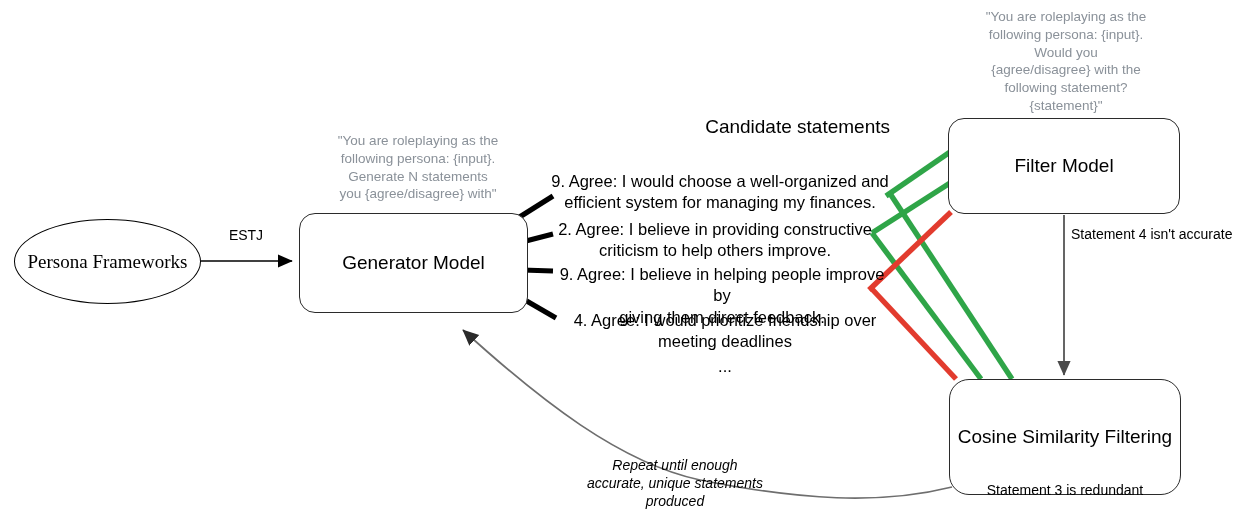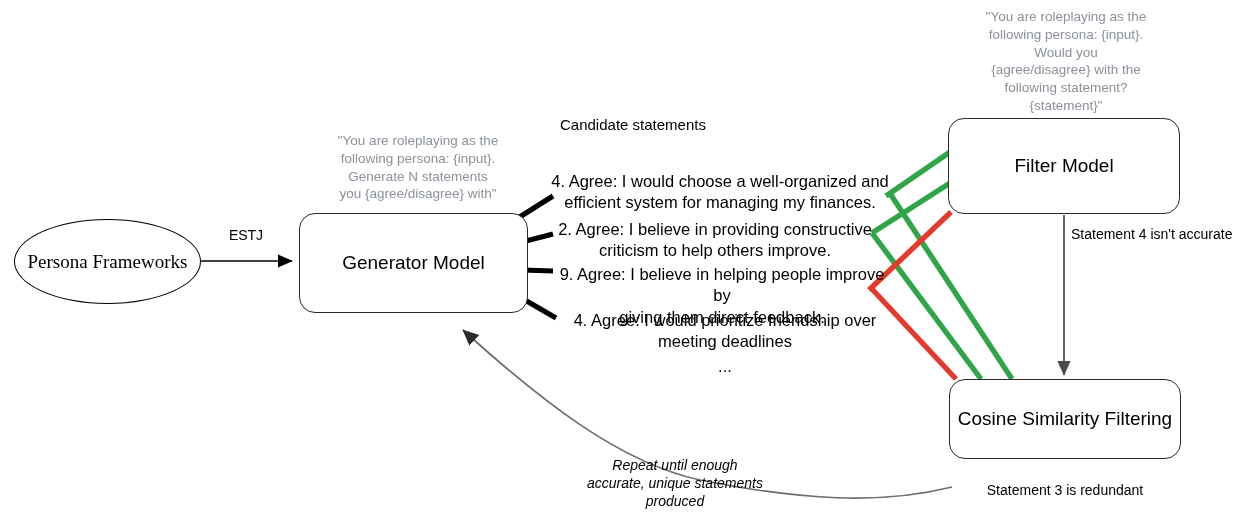--- a/index.html
+++ b/index.html
@@ -60,23 +60,23 @@
   .edge-label {
     position: absolute;
     font-size: 14px;
     color: #000000;
     text-align: center;
     white-space: pre-line;
     line-height: 1.3;
   }
   .section-title {
     position: absolute;
-    font-size: 15px;
+    font-size: 19px;
     color: #000000;
-    text-align: left;
+    text-align: right;
     white-space: nowrap;
   }
   .statement {
     position: absolute;
     font-size: 16.5px;
     color: #000000;
     line-height: 1.3;
     text-align: center;
     white-space: pre-line;
   }
@@ -140,21 +140,21 @@
     <span>Generator Model</span>
   </div>
 
   <div class="caption" style="left:318px; top:132px; width:200px;">"You are roleplaying as the
 following persona: {input}.
 Generate N statements
 you {agree/disagree} with"</div>
 
   <div class="section-title" style="left:560px; top:116px; width:330px;">Candidate statements</div>
 
-  <div class="statement" style="left:550px; top:171px; width:340px;">4. Agree: I would choose a well-organized and
+  <div class="statement" style="left:550px; top:171px; width:340px;">9. Agree: I would choose a well-organized and
 efficient system for managing my finances.</div>
   <div class="statement" style="left:550px; top:219px; width:330px;">2. Agree: I believe in providing constructive
 criticism to help others improve.</div>
   <div class="statement" style="left:550px; top:264px; width:344px;">9. Agree: I believe in helping people improve by
 giving them direct feedback.</div>
   <div class="statement" style="left:564px; top:310px; width:322px;">4. Agree: I would prioritize friendship over
 meeting deadlines</div>
   <div class="stmt-ellipsis" style="left:564px; top:357px; width:322px;">...</div>
 
   <div class="caption" style="left:968px; top:8px; width:196px;">"You are roleplaying as the
@@ -163,21 +163,21 @@
 {agree/disagree} with the
 following statement?
 {statement}"</div>
 
   <div class="node box" style="left:948px; top:118px; width:232px; height:96px;">
     <span>Filter Model</span>
   </div>
 
   <div class="edge-label" style="left:1071px; top:225px; width:180px; text-align:left;">Statement 4 isn't accurate</div>
 
-  <div class="node box" style="left:949px; top:379px; width:232px; height:80px;">
+  <div class="node box" style="left:949px; top:379px; width:232px; height:116px;border-radius:20px;">
     <span>Cosine Similarity Filtering</span>
   </div>
 
   <div class="edge-label" style="left:949px; top:481px; width:232px;">Statement 3 is redundant</div>
 
   <div class="edge-label" style="left:567px; top:456px; width:216px;font-style:italic;">Repeat until enough
 accurate, unique statements
 produced</div>
 
 </div>

